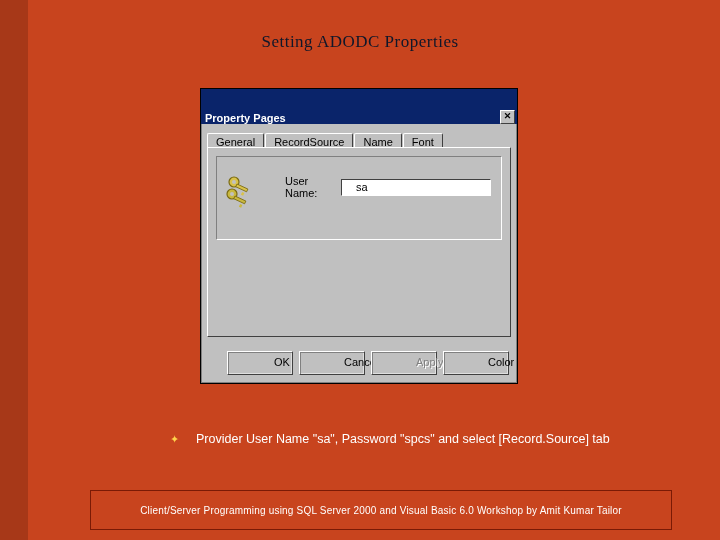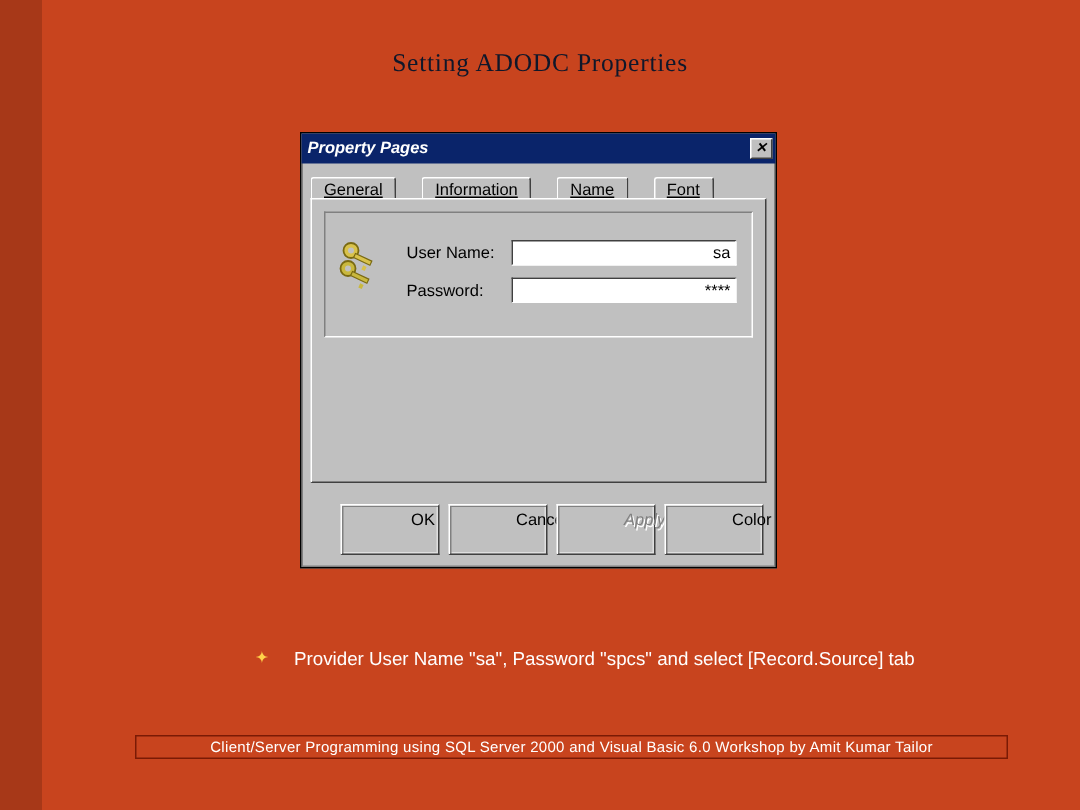--- a/index.html
+++ b/index.html
@@ -31,54 +31,52 @@
   .dialog {
     position: absolute;
     left: 200px;
     top: 88px;
     width: 318px;
     background: #c0c0c0;
     border: 1px solid #000;
     box-shadow: 0 0 0 1px #808080 inset;
   }
   .titlebar {
-    height: 20px;
+    height: 35px;
     background: linear-gradient(#0a246a, #0a246a);
     color: #fff;
     display: flex;
-    align-items: center;
+    align-items: flex-end;
     justify-content: space-between;
     padding: 0 2px 0 4px;
     font-size: 11px;
     font-weight: bold;
-    font-style: italic;
   }
   .close-btn {
     width: 15px; height: 14px;
     background: #c0c0c0;
     border: 1px solid #fff;
     border-right-color: #404040;
     border-bottom-color: #404040;
     font-size: 9px;
     line-height: 11px;
     text-align: center;
     color: #000;
     font-family: Arial;
     font-weight: bold;
   }
   .tab-area {
     padding: 6px 6px 8px 6px;
   }
   .tabs {
     display: flex;
-    gap: 16px;
+    gap: 0;
     font-size: 11px;
     position: relative;
     top: 3px;
-    text-decoration: underline;
   }
   .tab {
     padding: 2px 8px 2px 8px;
     background: #c0c0c0;
     border: 1px solid #fff;
     border-bottom: none;
     border-right-color: #404040;
     border-top-left-radius: 2px;
     border-top-right-radius: 2px;
     margin-right: 1px;
@@ -126,64 +124,63 @@
   }
   .key-icon {
     width: 28px; height: 40px;
     margin-right: 6px;
     position: absolute;
     left: 8px;
     top: 14px;
   }
   .key-icon svg { width: 28px; height: 40px; }
   .fields {
-    margin-left: 44px;
+    margin-left: 58px;
   }
   .lbl {
     width: 70px;
     font-size: 11px;
     color: #000;
     text-align: left;
   }
   .txt {
     width: 150px;
     height: 17px;
     border: 1px solid #808080;
     border-top-color: #404040;
     border-left-color: #404040;
     border-right-color: #fff;
     border-bottom-color: #fff;
     background: #fff;
     font-size: 11px;
-    padding: 1px 3px;
+    padding: 1px 14px;
     font-family: Tahoma, Arial, sans-serif;
-    text-align: right;
   }
   .btn-row {
     display: flex;
     gap: 6px;
     justify-content: flex-end;
     padding: 6px 8px 8px 8px;
   }
   .btn {
     width: 66px;
-    height: 34px;
+    height: 24px;
     background: #c0c0c0;
     border: 1px solid #fff;
     border-right-color: #404040;
     border-bottom-color: #404040;
     font-size: 11px;
     color: #000;
     text-align: center;
     line-height: 20px;
     cursor: default;
     box-shadow: 1px 1px 0 #808080 inset, -1px -1px 0 #dfdfdf inset;
     padding-left: 44px;
   }
-  .btn.disabled { color: #808080; text-shadow: 1px 1px 0 #fff; font-style: italic; }
+  .btn.disabled { color: #808080; text-shadow: 1px 1px 0 #fff; }
   .bullet-row {
     position: absolute;
     left: 170px;
     top: 432px;
     display: flex;
     align-items: center;
     gap: 14px;
   }
   .bullet-icon {
     width: 12px; height: 12px;
@@ -194,21 +191,21 @@
   .bullet-text {
     color: #fff;
     font-size: 12.5px;
     font-family: Arial, sans-serif;
   }
   .footer-bar {
     position: absolute;
     left: 90px;
     right: 48px;
     top: 490px;
-    height: 16px;
+    height: 40px;
     background: rgba(0,0,0,0);
     border: 1.5px solid #7a1a05;
     color: #fff;
     font-size: 10px;
     display: flex;
     align-items: center;
     justify-content: center;
     font-family: "Comic Sans MS", cursive, Arial;
     letter-spacing: 0.2px;
   }
@@ -221,21 +218,21 @@
 <div class="slide-title">Setting ADODC Properties</div>
 
 <div class="dialog">
   <div class="titlebar">
     <span>Property Pages</span>
     <div class="close-btn">✕</div>
   </div>
   <div class="tab-area">
     <div class="tabs">
       <div class="tab">General</div>
-      <div class="tab">Information</div>
+      <div class="tab">RecordSource</div>
       <div class="tab">Name</div>
       <div class="tab">Font</div>
     </div>
     <div class="tab-panel">
       <div class="groupbox">
         <div class="key-icon">
           <svg viewBox="0 0 28 40">
             <g transform="translate(2,4)">
               <circle cx="7" cy="7" r="5" fill="#d9c24a" stroke="#7a6a12" stroke-width="1.2"></circle>
               <circle cx="7" cy="7" r="2" fill="#c0c0c0"></circle>
@@ -248,24 +245,20 @@
               <rect x="10" y="9" width="12" height="3" fill="#c9b83e" stroke="#7a6a12" stroke-width="0.8" transform="rotate(25 10 9)"></rect>
               <rect x="18" y="14" width="2.5" height="3" fill="#c9b83e" transform="rotate(25 10 9)"></rect>
             </g>
           </svg>
         </div>
         <div class="fields">
           <div class="field-row">
             <div class="lbl">User Name:</div>
             <input class="txt" value="sa" style="">
           </div>
-          <div class="field-row">
-            <div class="lbl">Password:</div>
-            <input class="txt" value="****" style="">
-          </div>
         </div>
       </div>
     </div>
   </div>
   <div class="btn-row">
     <div class="btn">OK</div>
     <div class="btn">Cancel</div>
     <div class="btn disabled">Apply</div>
     <div class="btn">Color</div>
   </div>

